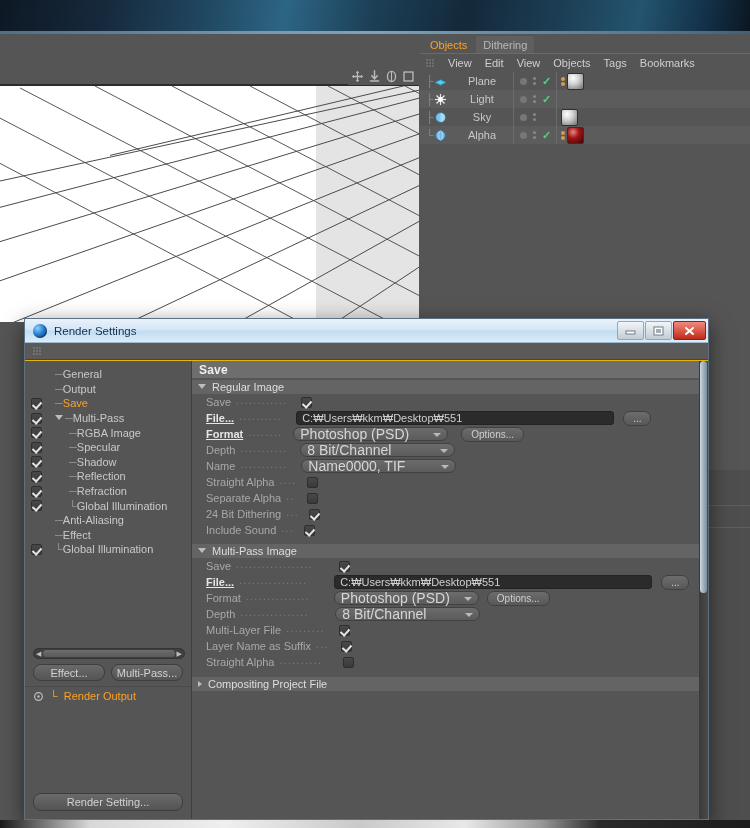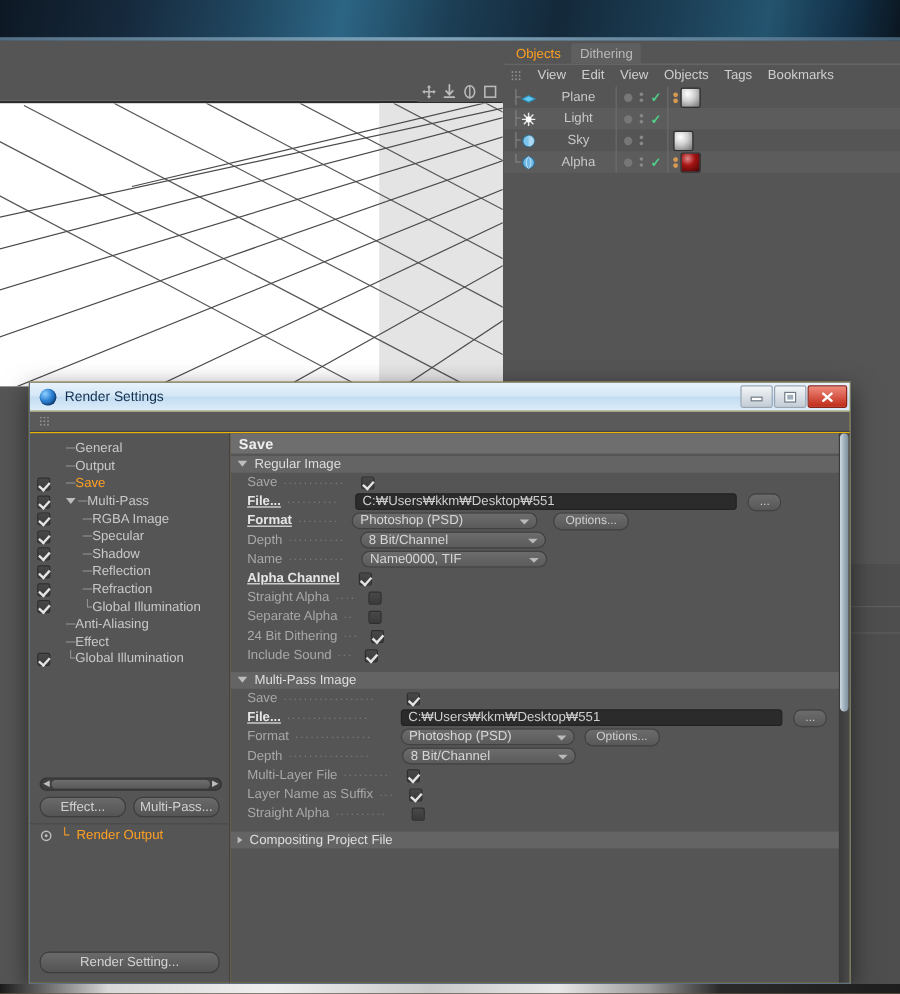--- a/index.html
+++ b/index.html
@@ -189,21 +189,21 @@
     height:16px; display:flex; align-items:center; font-size:11px; color:#a8a8a8;
     padding-left:14px;
   }
   .row .lab { position:relative; white-space:nowrap; }
   .row .lab.bold { color:#e6e6e6; font-weight:bold;text-decoration:underline; }
   .dots-lead {
     flex:0 0 auto; overflow:hidden; white-space:nowrap; color:#7d7d7d;
     letter-spacing:1.5px; font-size:10px; margin:0 5px; height:14px;
   }
   .sel-box {
-    height:14px; border-radius:7px; font-size:11px; color:#d6d6d6;
+    height:14px; border-radius:7px; font-size:14px; color:#d6d6d6;
     background:linear-gradient(180deg,#6c6c6c,#5b5b5b); border:1px solid #414141;
     display:flex; align-items:center; padding:0 6px; position:relative;
   }
   .sel-box .caret {
     position:absolute; right:6px; top:5px;
     width:0;height:0;border-left:4px solid transparent;border-right:4px solid transparent;
     border-top:4px solid #b9b9b9;
   }
   .txt-field {
     height:14px; border-radius:3px; background:#2b2b2b; border:1px solid #232323;
@@ -630,25 +630,20 @@
 
         <div class="row">
           <span class="lab">Name</span>
           <span class="dots-lead" style="width:56px">...........</span>
           <span class="sel-box" style="width:155px">
             <span>Name0000, TIF</span>
             <span class="caret"></span>
           </span>
         </div>
 
-        <div class="row">
-          <span class="lab bold">Alpha Channel</span>
-          <span class="dots-lead" style="width:6px"></span>
-          <span class="cbox on"></span>
-        </div>
 
         <div class="row">
           <span class="lab">Straight Alpha</span>
           <span class="dots-lead" style="width:22px">....</span>
           <span class="cbox"></span>
         </div>
 
         <div class="row">
           <span class="lab">Separate Alpha</span>
           <span class="dots-lead" style="width:16px">..</span>

